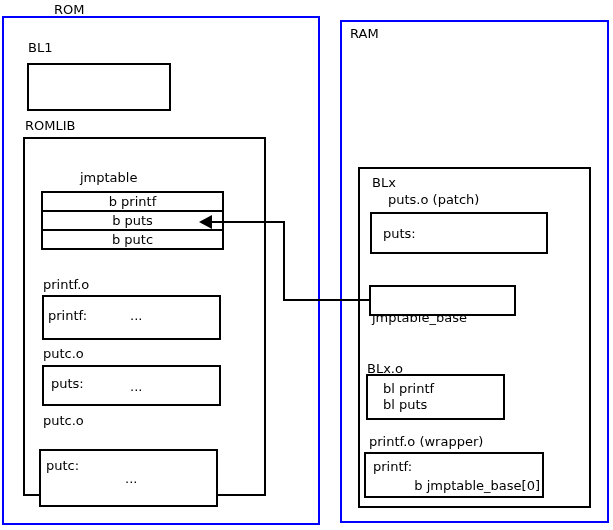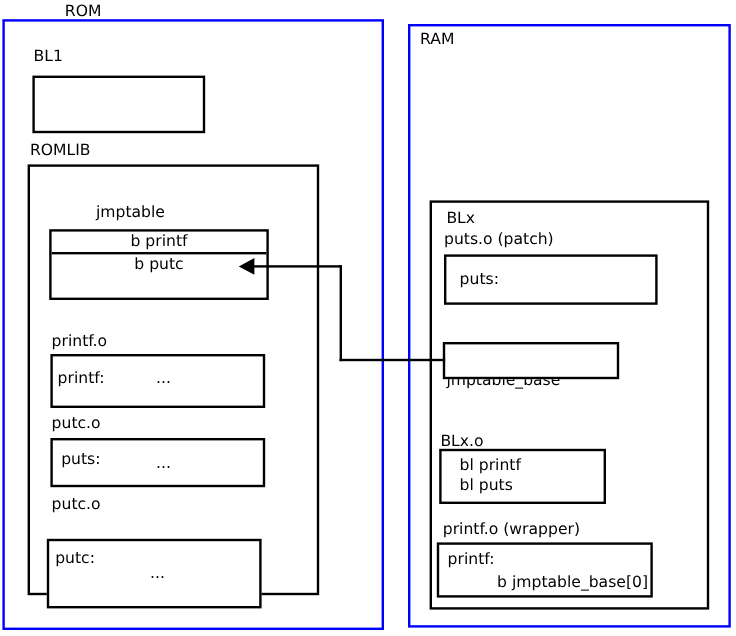--- a/index.html
+++ b/index.html
@@ -53,20 +53,21 @@
 
   <div class="abs label" style="left:28px; top:40px;">BL1</div>
   <div class="abs box" style="left:27px; top:63px; width:144px; height:48px;"></div>
 
   <div class="abs label" style="left:25px; top:118px;">ROMLIB</div>
   <div class="abs box" style="left:23px; top:137px; width:243px; height:359px; background:transparent;"></div>
 
   <div class="abs label" style="left:45px; top:170px;margin-left:35px;">jmptable</div>
   <div class="abs box jmptable" style="left:41px; top:191px; width:183px; height:59px;">
     <div class="jmprow">b printf</div>
+    <div class="jmprow">b puts</div>
     <div class="jmprow">b putc</div>
   </div>
 
   <div class="abs label" style="left:43px; top:277px;">printf.o</div>
   <div class="abs box" style="left:42px; top:295px; width:179px; height:45px;">
     <span class="abs label" style="left:4px; top:11px;">printf:</span>
     <span class="abs label" style="left:86px; top:11px;">...</span>
   </div>
 
   <div class="abs label" style="left:43px; top:346px;">putc.o</div>
@@ -80,21 +81,21 @@
     <span class="abs label" style="left:5px; top:7px;">putc:</span>
     <span class="abs label" style="left:84px; top:20px;">...</span>
   </div>
 
   <div class="abs label" style="left:350px; top:2px;margin-top:24px;">RAM</div>
   <div class="abs region" style="left:340px; top:20px; width:269px; height:503px;"></div>
 
   <div class="abs box" style="left:358px; top:167px; width:233px; height:341px; background:transparent;"></div>
   <div class="abs label" style="left:372px; top:175px;">BLx</div>
 
-  <div class="abs label" style="left:370px; top:192px;text-align:right;">puts.o (patch)</div>
+  <div class="abs label" style="left:388px; top:192px;text-align:right;">puts.o (patch)</div>
   <div class="abs box" style="left:370px; top:212px; width:178px; height:42px;">
     <span class="abs label" style="left:11px; top:12px;">puts:</span>
   </div>
 
   <div class="abs label" style="left:372px; top:266px;margin-top:44px;">jmptable_base</div>
   <div class="abs box" style="left:369px; top:285px; width:147px; height:31px;"></div>
 
   <div class="abs label" style="left:367px; top:361px;">BLx.o</div>
   <div class="abs box obj-lines" style="left:366px; top:374px; width:139px; height:46px;">
     <div>bl printf</div>

